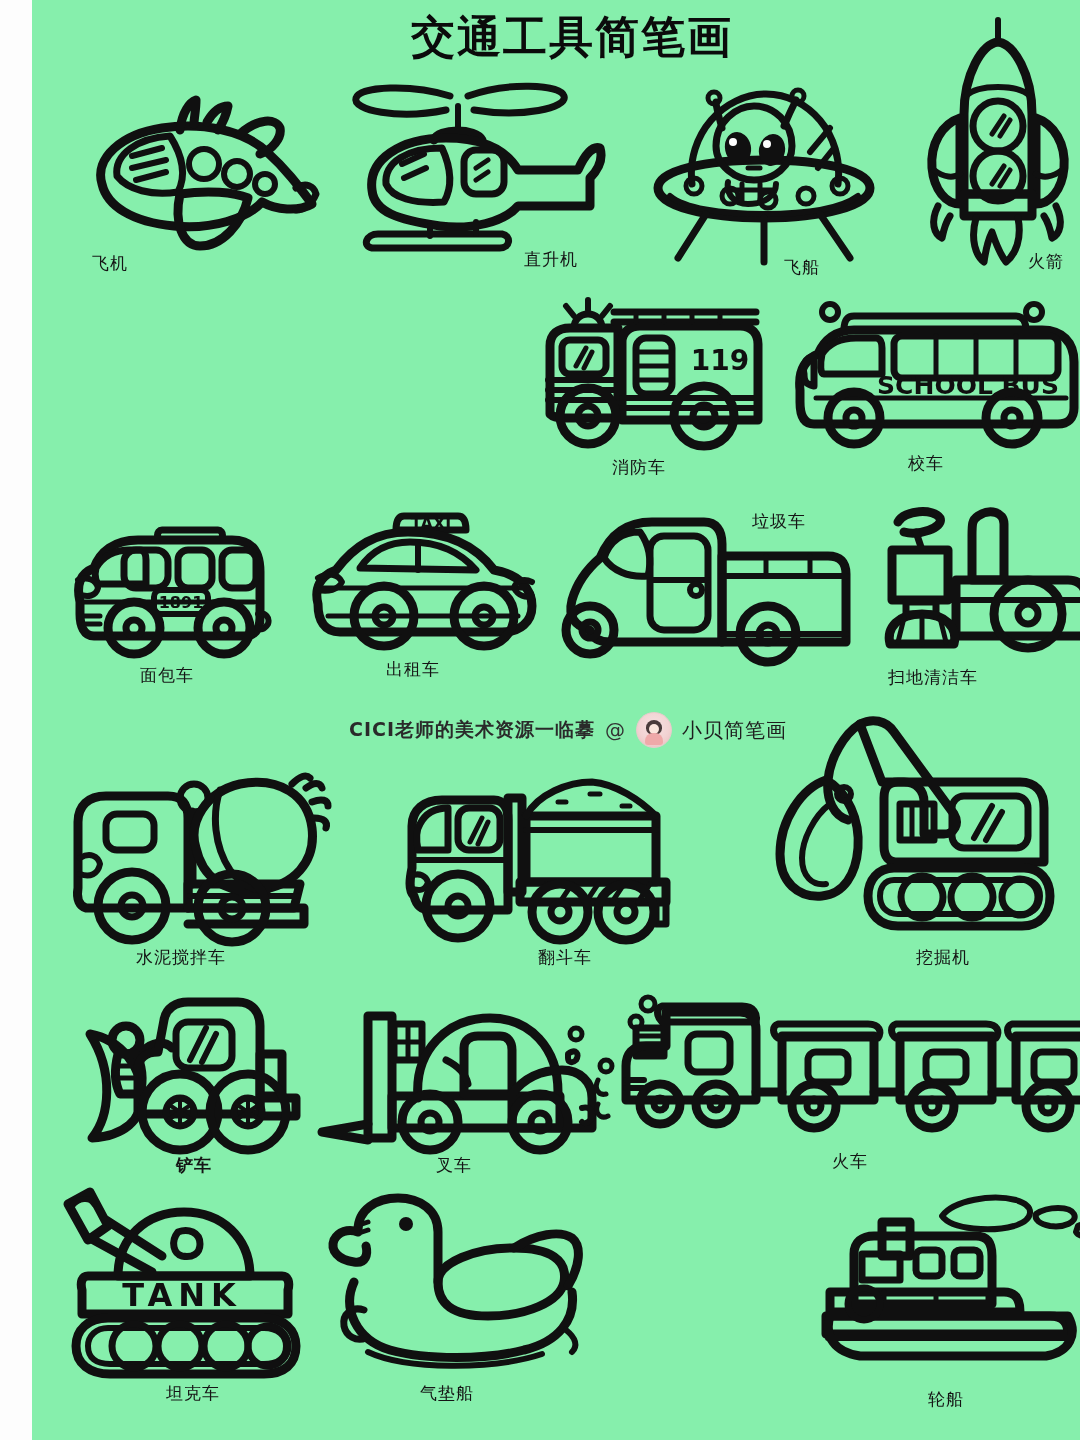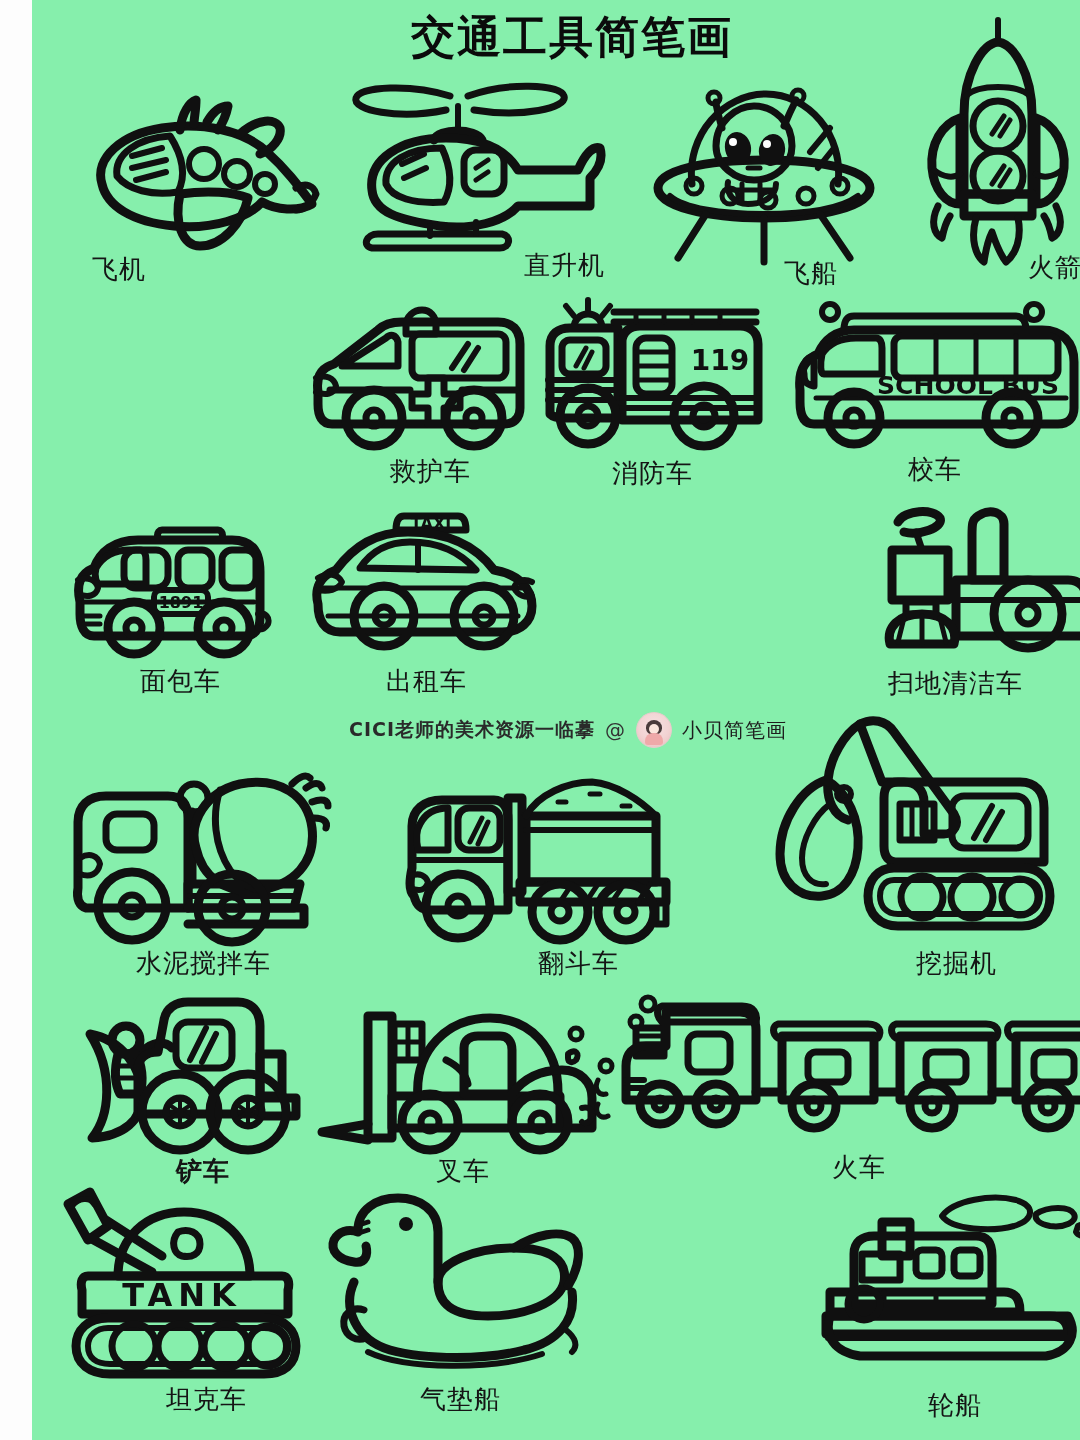--- a/index.html
+++ b/index.html
@@ -14,21 +14,21 @@
   }
   #sheet{position:relative;width:1080px;height:1440px;background:#86efac;margin-left:32px;}
   .title{
     position:absolute;left:0;top:8px;width:1080px;text-align:center;
     font-size:44px;font-weight:bold;letter-spacing:2px;color:#0b0b0b;
     font-family:"DejaVu Sans","Liberation Sans",sans-serif;
   }
   .cell{position:absolute;}
   .cap{
     position:absolute;
-    font-size:26px;color:#151515;white-space:nowrap;
+    font-size:17px;color:#151515;white-space:nowrap;
     font-family:"DejaVu Sans","Liberation Sans",sans-serif;
     letter-spacing:1px;
     text-align:right;
   }
   .wm{
     position:absolute;left:0;top:712px;width:1072px;
     display:flex;align-items:center;justify-content:center;gap:10px;
     font-size:19px;color:#2a2a2a;letter-spacing:1px;
   }
   .wm-text{font-weight:bold;}
@@ -145,37 +145,20 @@
       <path class="s sw6" d="M154 152 C144 160 134 160 128 156"></path>
       <path class="s sw9" d="M56 176 L124 176 L124 198 L56 198 Z"></path>
       <path class="s sw7" d="M68 200 C62 222 68 238 76 244 C78 230 80 222 84 214 C88 226 92 236 98 244 C108 236 114 220 110 200"></path>
       <path class="s sw7" d="M30 188 C22 204 26 216 34 220 C36 210 38 204 42 198"></path>
       <path class="s sw7" d="M148 188 C156 204 152 216 144 220 C142 210 140 204 136 198"></path>
     </svg>
     <div class="cap" style="left:120px;top:232px;">火箭</div>
   </div>
 
 
-  <div class="cell" style="left:270px;top:292px;">
-    <svg width="230" height="160" viewBox="0 0 230 160">
-      <path class="s sw7" d="M104 34 C104 24 112 18 120 18 C128 18 134 24 134 34 L134 42 L104 42 Z"></path>
-      <path class="s sw9" d="M16 100 C14 86 18 76 32 72 L76 38 C82 32 90 30 100 30 L196 30 C210 30 218 38 218 52 L218 116 C218 126 212 132 202 132 L30 132 C20 132 16 124 16 112 Z"></path>
-      <path class="s sw7" d="M40 74 L84 46 C88 42 94 42 96 50 L96 74 Z"></path>
-      <rect class="s sw7" x="110" y="42" width="94" height="44" rx="8"></rect>
-      <path class="s sw6" d="M150 76 L166 52 M162 78 L176 56"></path>
-      <path class="s sw7" d="M126 86 L126 102 L110 102 L110 116 L126 116 L126 132 L142 132 L142 116 L158 116 L158 102 L142 102 L142 86 Z"></path>
-      <path class="s sw7" d="M28 98 L108 98 M160 98 L214 98"></path>
-      <path class="s sw6" d="M14 86 C24 82 32 86 34 94 C32 102 24 104 14 100"></path>
-      <circle class="s sw9" cx="72" cy="126" r="28"></circle>
-      <circle class="s sw7" cx="72" cy="126" r="8"></circle>
-      <circle class="s sw9" cx="172" cy="126" r="28"></circle>
-      <circle class="s sw7" cx="172" cy="126" r="8"></circle>
-    </svg>
-    <div class="cap" style="left:88px;top:162px;">救护车</div>
-  </div>
 
   <div class="cell" style="left:512px;top:288px;">
     <svg width="240" height="165" viewBox="0 0 240 165">
       <path class="s sw6" d="M30 28 L22 18 M58 28 L66 18 M44 22 L44 12"></path>
       <path class="s sw7" d="M30 40 C30 32 36 26 44 26 C52 26 58 32 58 40 Z"></path>
       <path class="s sw9" d="M6 126 L6 58 C6 46 14 40 26 40 L74 40 L74 130 L20 130 C10 130 6 126 6 126 Z"></path>
       <rect class="s sw7" x="18" y="52" width="44" height="34" rx="8"></rect>
       <path class="s sw5" d="M32 78 L42 60 M40 80 L48 64"></path>
       <path class="s sw6" d="M4 92 L74 92 M4 102 L74 102 M4 112 L74 112"></path>
       <path class="s sw9" d="M78 132 L78 54 C78 44 86 38 96 38 L196 38 C208 38 214 46 214 56 L214 132 Z"></path>
@@ -244,23 +227,41 @@
       <path class="s sw6" d="M118 44 L118 72"></path>
       <path class="s sw5" d="M22 90 L228 90"></path>
       <path class="s sw6" d="M18 80 C28 74 38 76 42 84 C38 92 28 94 18 92"></path>
       <path class="s sw6" d="M232 84 C224 80 216 82 214 90 C218 98 226 100 232 98"></path>
       <path class="s sw5" d="M28 118 L218 118"></path>
       <circle class="s sw9" cx="84" cy="118" r="30"></circle>
       <circle class="s sw7" cx="84" cy="118" r="9"></circle>
       <circle class="s sw9" cx="184" cy="118" r="30"></circle>
       <circle class="s sw7" cx="184" cy="118" r="9"></circle>
     </svg>
-    <div class="cap" style="left:86px;top:166px;">出租车</div>
-  </div>
-
+    <div class="cap" style="left:86px;top:160px;">出租车</div>
+  </div>
+
+  <div class="cell" style="left:528px;top:500px;">
+    <svg width="300" height="170" viewBox="0 0 300 170">
+      <path class="s sw9" d="M30 130 C14 126 8 116 12 100 C16 86 26 70 40 58 C50 34 66 22 92 22 L144 22 C156 22 162 30 162 44 L162 142 L50 142 C38 142 32 138 30 130 Z"></path>
+      <path class="s sw7" d="M44 58 C50 40 62 32 80 32 C90 46 92 60 88 76 C68 78 52 70 44 58 Z"></path>
+      <rect class="s sw7" x="90" y="36" width="58" height="94" rx="14"></rect>
+      <path class="s sw6" d="M90 80 L148 80"></path>
+      <circle class="s sw6" cx="136" cy="90" r="6"></circle>
+      <path class="s sw9" d="M162 56 L268 56 C280 56 286 62 286 74 L286 142 L162 142 Z"></path>
+      <path class="s sw6" d="M162 76 L286 76"></path>
+      <path class="s sw5" d="M206 56 L206 76 M250 56 L250 76"></path>
+      <path class="s sw6" d="M162 134 L286 134"></path>
+      <circle class="s sw9" cx="30" cy="130" r="24"></circle>
+      <circle class="s sw7" cx="30" cy="130" r="8"></circle>
+      <circle class="s sw9" cx="208" cy="134" r="28"></circle>
+      <circle class="s sw7" cx="208" cy="134" r="9"></circle>
+    </svg>
+    <div class="cap" style="left:192px;top:10px;">垃圾车</div>
+  </div>
 
   <div class="cell" style="left:836px;top:494px;">
     <svg width="230" height="175" viewBox="0 0 230 175">
       <path class="s sw9" d="M30 28 C36 16 66 14 72 24 C76 34 50 42 36 38"></path>
       <path class="s sw7" d="M48 38 L54 56"></path>
       <path class="s sw9" d="M24 56 L80 56 L80 106 L24 106 Z"></path>
       <path class="s sw9" d="M110 22 C122 14 136 18 136 30 L136 86 L104 86 L104 42 C104 30 104 26 110 22 Z"></path>
       <path class="s sw9" d="M88 86 L200 86 C212 86 218 94 218 104 L218 142 L88 142 Z"></path>
       <path class="s sw6" d="M24 106 L218 106"></path>
       <path class="s sw7" d="M38 108 L68 108 L68 120 L38 120 Z"></path>

